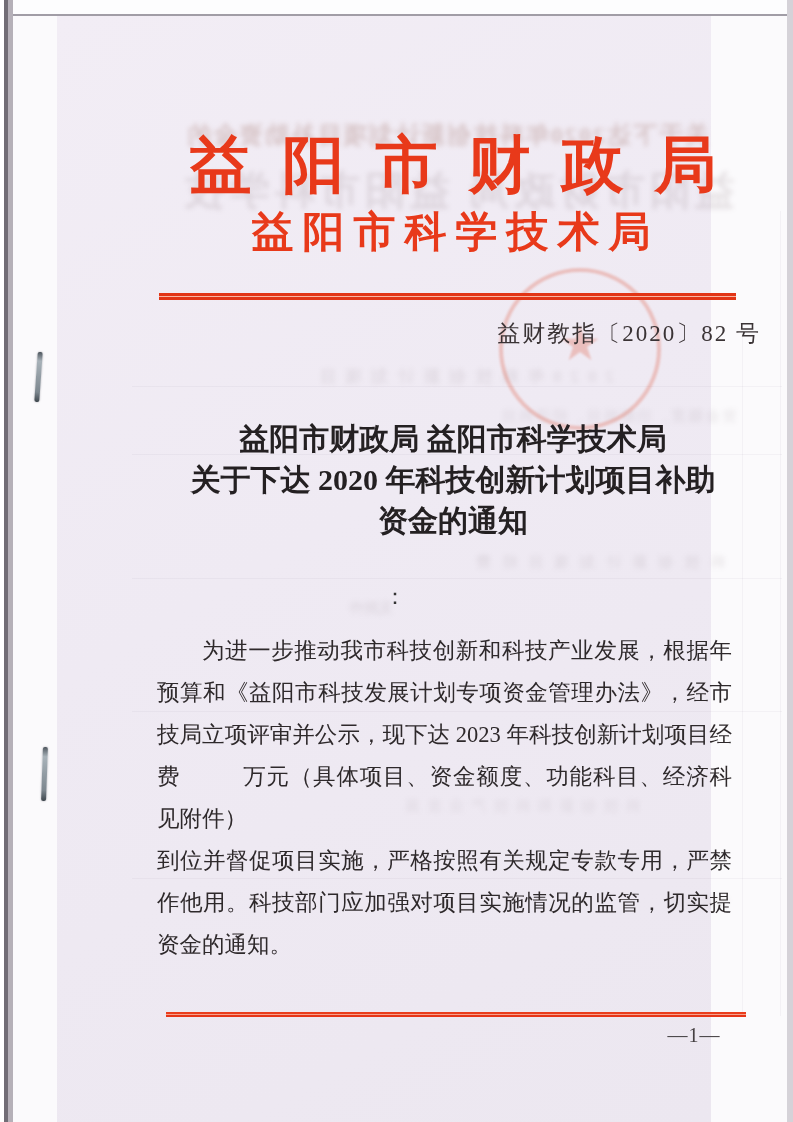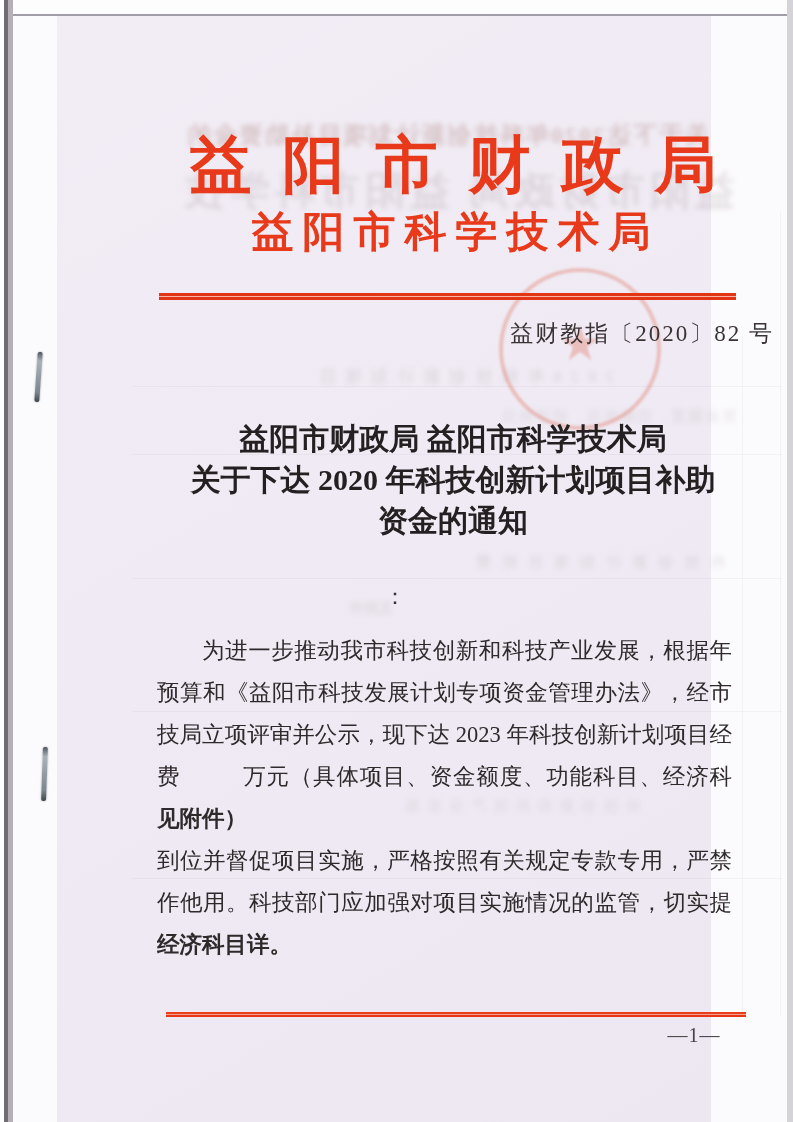--- a/index.html
+++ b/index.html
@@ -46,33 +46,33 @@
   .seal-star{position:absolute;left:0;top:52px;width:100%;text-align:center;font-size:48px;color:#dc4526;line-height:1;}
 
   
   .lh{position:absolute;left:0;width:761px;text-align:center;font-weight:bold;color:var(--red);line-height:1;z-index:3;}
   .lh-1{top:118px;font-size:62px;letter-spacing:31px;padding-left:31px;}
   .lh-2{top:195px;font-size:42px;letter-spacing:9px;padding-left:18px;}
 
   .red-rule{position:absolute;left:102px;top:277px;width:577px;height:7px;z-index:3;
     background:linear-gradient(#e23516 0 3px,#f9b5a3 3px 4px,#e23516 4px 7px);}
 
-  .doc-number{position:absolute;left:427px;top:302px;width:290px;text-align:right;
+  .doc-number{position:absolute;left:427px;top:302px;width:290px;text-align:center;
     font-size:23px;color:#3a3335;letter-spacing:2px;z-index:3;}
 
   
   .title{position:absolute;left:0;top:402px;width:774px;text-align:center;font-weight:bold;
     color:#242022;font-size:30px;line-height:41px;z-index:3;transform:translateX(9px);}
 
   .colon{position:absolute;left:327px;top:566px;font-size:22px;color:#333;z-index:3;}
 
   
   .body-text{position:absolute;left:100px;top:614px;width:575px;font-size:22.5px;color:#2e292b;z-index:3;}
   .bline{height:42px;line-height:42px;text-align:justify;text-align-last:justify;overflow:hidden;}
-  .bline.endline{text-align-last:auto;font-weight:bold;}
+  .bline.endline{text-align-last:auto;}
   .bline.indent{padding-left:45px;}
   .fee-gap{display:inline-block;width:62px;}
 
   
   .bottom-rule{position:absolute;left:109px;top:996px;width:580px;height:5px;z-index:3;
     background:linear-gradient(#ea3d1c 0 2px,#f7a28d 2px 3px,#e63517 3px 5px);}
   .page-num{position:absolute;left:587px;top:1008px;width:100px;text-align:center;
     font-size:20px;color:#454042;letter-spacing:1px;z-index:3;}
 </style>
 </head>
@@ -122,21 +122,21 @@
     <div class="colon">：</div>
 
     <div class="body-text">
       <div class="bline indent">为进一步推动我市科技创新和科技产业发展，根据年初</div>
       <div class="bline">预算和《益阳市科技发展计划专项资金管理办法》，经市科</div>
       <div class="bline">技局立项评审并公示，现下达 2023 年科技创新计划项目经</div>
       <div class="bline"><span>费</span><span class="fee-gap"></span><span>万元（具体项目、资金额度、功能科目、经济科目详</span></div>
       <div class="bline endline">见附件）</div>
       <div class="bline">到位并督促项目实施，严格按照有关规定专款专用，严禁挪</div>
       <div class="bline">作他用。科技部门应加强对项目实施情况的监管，切实提高</div>
-      <div class="bline endline">经济科目详。</div>
+      <div class="bline endline">资金的通知。</div>
     </div>
 
     <div class="bottom-rule"></div>
     <div class="page-num">—1—</div>
 
   </div>
 
   <div class="staple staple-1"></div>
   <div class="staple staple-2"></div>
 

